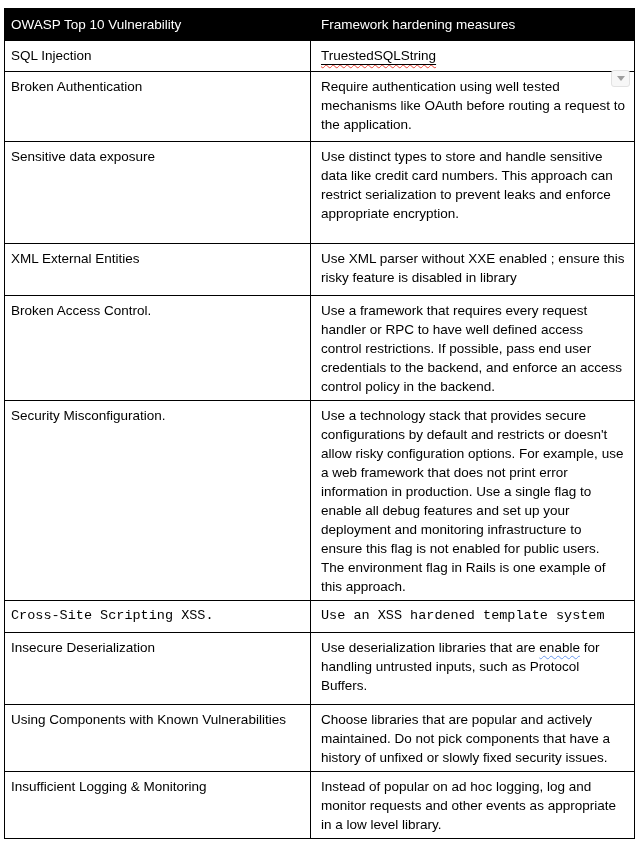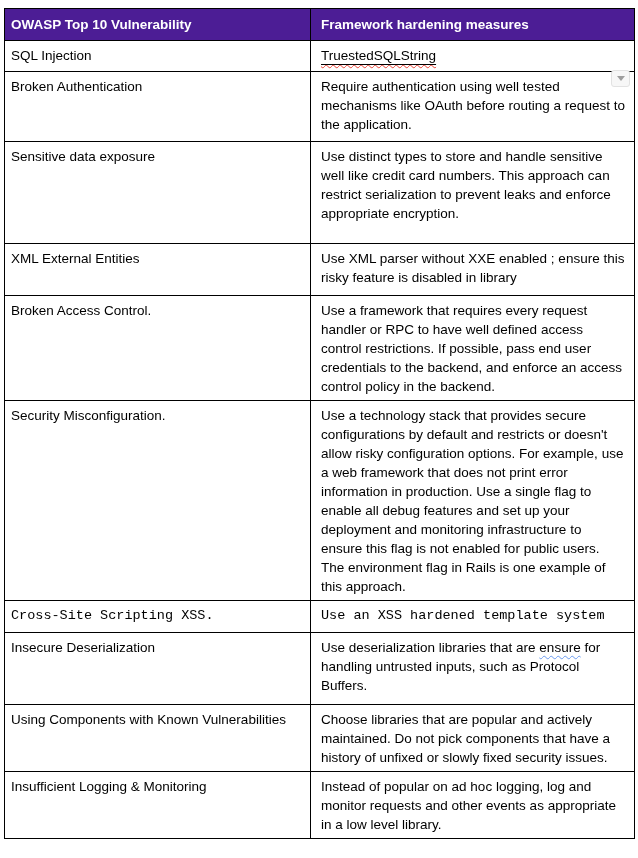--- a/index.html
+++ b/index.html
@@ -31,23 +31,23 @@
     font-size: 13.5px;
     line-height: 19px;
     word-wrap: break-word;
   }
   .col-vuln    { width: 306px; padding: 5px 8px 4px 6px; }
   .col-measure { width: 324px; padding: 5px 8px 4px 10px; }
 
   
   .tr.header-row { height: 32px; }
   .th {
-    background: #4c1d95;
+    background: #000000;
     color: #ffffff;
-    font-weight: bold;
+    font-weight: normal;
     vertical-align: middle;
     padding-top: 0;
     padding-bottom: 0;
   }
 
   
   .tr:nth-child(2)  { height: 31px; margin-left: 36px;  }  
   .tr:nth-child(3)  { height: 70px;  }  
   .tr:nth-child(4)  { height: 102px; }  
   .tr:nth-child(5)  { height: 52px; margin-left: 20px;  }  
@@ -119,21 +119,21 @@
     <div class="td col-measure"><span class="spell-red"><span class="underline-solid">TruestedSQLString</span></span></div>
   </div>
 
   <div class="tr">
     <div class="td col-vuln">Broken Authentication</div>
     <div class="td col-measure">Require authentication using well tested mechanisms like OAuth before routing a request to the application.</div>
   </div>
 
   <div class="tr">
     <div class="td col-vuln">Sensitive data exposure</div>
-    <div class="td col-measure">Use distinct types to store and handle sensitive well like credit card numbers. This approach can restrict serialization to prevent leaks and enforce appropriate encryption.</div>
+    <div class="td col-measure">Use distinct types to store and handle sensitive data like credit card numbers. This approach can restrict serialization to prevent leaks and enforce appropriate encryption.</div>
   </div>
 
   <div class="tr">
     <div class="td col-vuln">XML External Entities</div>
     <div class="td col-measure">Use XML parser without XXE enabled ; ensure this risky feature is disabled in library</div>
   </div>
 
   <div class="tr">
     <div class="td col-vuln">Broken Access Control.</div>
     <div class="td col-measure">Use a framework that requires every request handler or RPC to have well defined access control restrictions. If possible, pass end user credentials to the backend, and enforce an access control policy in the backend.</div>
@@ -144,21 +144,21 @@
     <div class="td col-measure">Use a technology stack that provides secure configurations by default and restricts or doesn't allow risky configuration options. For example, use a web framework that does not print error information in production. Use a single flag to enable all debug features and set up your deployment and monitoring infrastructure to ensure this flag is not enabled for public users. The environment flag in Rails is one example of this approach.</div>
   </div>
 
   <div class="tr">
     <div class="td col-vuln">Cross-Site Scripting XSS.</div>
     <div class="td col-measure">Use an XSS hardened template system</div>
   </div>
 
   <div class="tr">
     <div class="td col-vuln">Insecure Deserialization</div>
-    <div class="td col-measure"><span>Use deserialization libraries that are </span><span class="grammar-blue">ensure</span><span> for handling untrusted inputs, such as Protocol Buffers.</span></div>
+    <div class="td col-measure"><span>Use deserialization libraries that are </span><span class="grammar-blue">enable</span><span> for handling untrusted inputs, such as Protocol Buffers.</span></div>
   </div>
 
   <div class="tr">
     <div class="td col-vuln">Using Components with Known Vulnerabilities</div>
     <div class="td col-measure">Choose libraries that are popular and actively maintained. Do not pick components that have a history of unfixed or slowly fixed security issues.</div>
   </div>
 
   <div class="tr">
     <div class="td col-vuln">Insufficient Logging &amp; Monitoring</div>
     <div class="td col-measure">Instead of popular on ad hoc logging, log and monitor requests and other events as appropriate in a low level library.</div>

